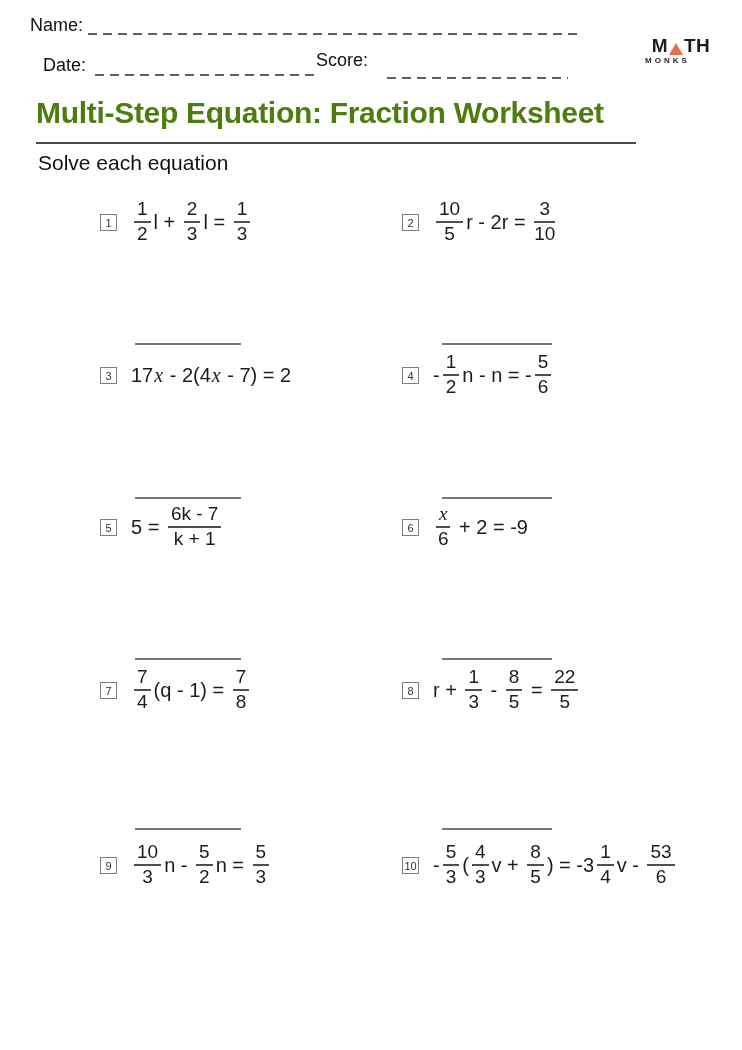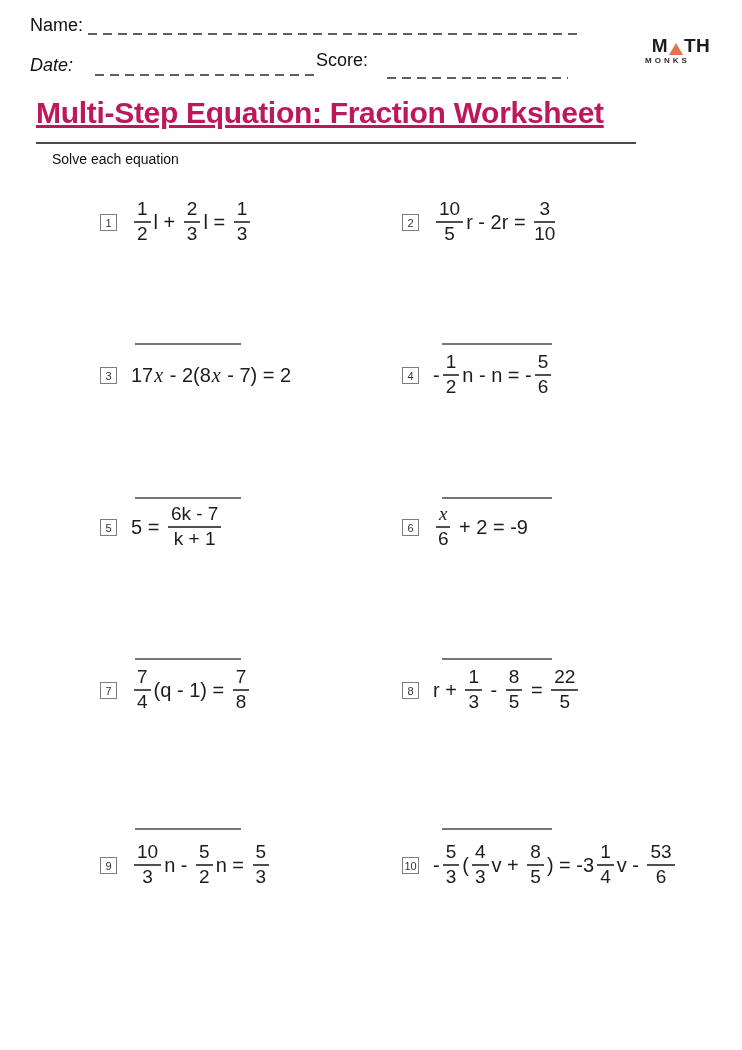--- a/index.html
+++ b/index.html
@@ -16,23 +16,23 @@
   .logo-top { font-size:19px; font-weight:bold; color:#1d1d1d; letter-spacing:0.5px;
     display:flex; align-items:flex-end; justify-content:center; line-height:1; }
   .logo-tri { width:0; height:0; display:inline-block; margin:0 1px;
     border-left:7px solid transparent; border-right:7px solid transparent;
     border-bottom:12px solid currentColor; }
   .logo-sub { font-size:8px; font-weight:bold; letter-spacing:3px; color:#2a2a2a;
     text-align:left; margin-top:1px; padding-right:2px; }
 
   
   .title { position:absolute; left:36px; top:96px; font-size:30px; font-weight:bold;
-    letter-spacing:-0.3px; color:#be185d;text-decoration:underline; }
+    letter-spacing:-0.3px; color:#4d7c0f; }
   .title-rule { position:absolute; left:36px; top:142px; width:600px; height:2px; background:#4a4a4a; }
-  .instruction { position:absolute; left:38px; top:151px; font-size:14px; color:#111;margin-left:14px; }
+  .instruction { position:absolute; left:38px; top:151px; font-size:21px; color:#111; }
 
   
   .cell { position:absolute; height:70px; display:flex; align-items:center; }
   .numbox { width:17px; height:17px; border:1px solid #7d7d7d; color:#333;
     font-size:11px; line-height:17px; text-align:center; flex:0 0 auto;
     margin-right:14px; box-sizing:border-box; }
   .eq { display:flex; align-items:center; font-size:20px; color:#1c1c1c; }
   .tok-txt { white-space:pre; }
   .tok-ivar { font-family:"Liberation Serif","DejaVu Serif",serif; font-style:italic;
     font-size:20px; padding:0 1px; }
@@ -43,21 +43,21 @@
   .ansline { position:absolute; height:2px; background:#767676; }
 </style>
 </head>
 <body>
 
 <div class="page">
 
   <span class="hdr-label" style="left:30px; top:15px;">Name:</span>
   <div class="dashline" style="left:88px; top:33px; width:492px;"></div>
 
-  <span class="hdr-label" style="left:30px; top:55px;font-style:italic;">Date:</span>
+  <span class="hdr-label" style="left:43px; top:55px;">Date:</span>
   <div class="dashline" style="left:95px; top:74px; width:224px;"></div>
 
   <span class="hdr-label" style="left:316px; top:50px;">Score:</span>
   <div class="dashline" style="left:387px; top:77px; width:181px;"></div>
 
   <div class="logo">
     <div class="logo-top">
       <span>M</span>
       <span class="logo-tri" style="color: rgb(232, 113, 77);"></span>
       <span>TH</span>
@@ -103,21 +103,21 @@
             <span class="den">10</span>
           </span>
         </span>
       </div>
       <div class="ansline" style="left: 442px; top: 343px; width: 110px;"></div>
       <div class="cell" style="left: 100px; top: 340px;">
         <span class="numbox">3</span>
         <span class="eq">
           <span class="tok-txt">17</span>
           <span class="tok-ivar">x</span>
-          <span class="tok-txt"> - 2(8</span>
+          <span class="tok-txt"> - 2(4</span>
           <span class="tok-ivar">x</span>
           <span class="tok-txt"> - 7) = 2</span>
         </span>
       </div>
       <div class="ansline" style="left: 135px; top: 497px; width: 106px;"></div>
       <div class="cell" style="left: 402px; top: 340px;">
         <span class="numbox">4</span>
         <span class="eq">
           <span class="tok-txt">-</span>
           <span class="frac">

